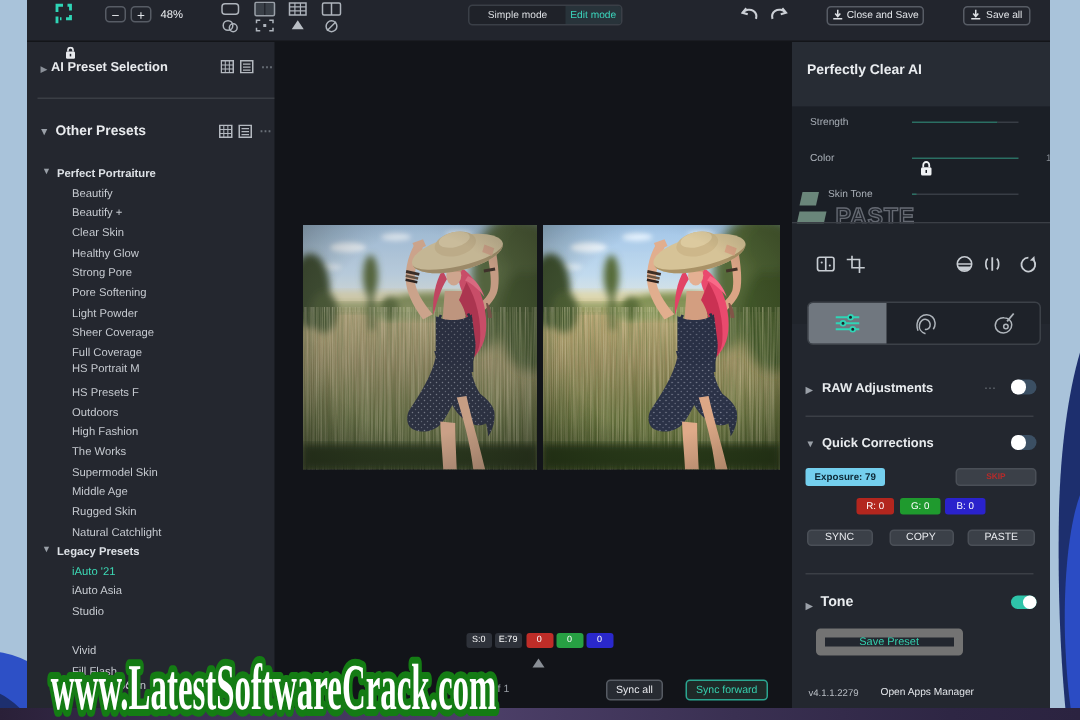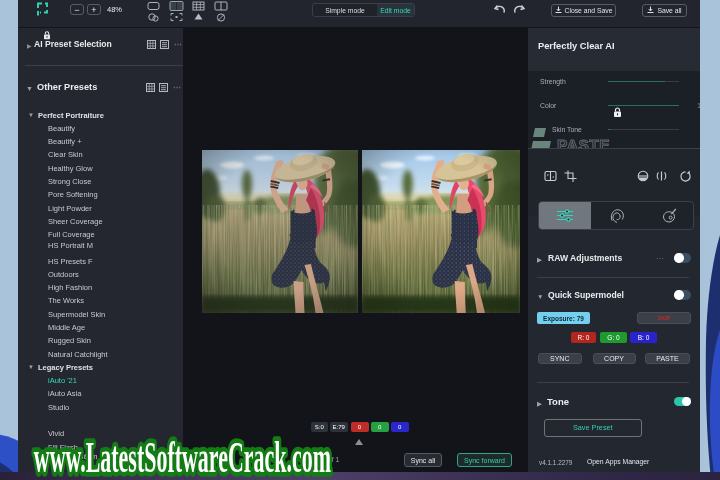--- a/index.html
+++ b/index.html
@@ -135,21 +135,21 @@
       <text x="27" y="7" fill="#6a7078" font-size="8" font-weight="bold">⋯</text>
     </svg>
 
     <div id="tree">
         <div class="abs" style="left:10px;top:84.0px;color:#9aa0a8;font-size:6px;">▼</div>
         <div class="treeitem" style="left:20px;top:82.5px;color:#dde1e6;font-weight:bold;">Perfect Portraiture</div>
         <div class="treeitem" style="left:30px;top:95.8px;color:#c6cad0;">Beautify</div>
         <div class="treeitem" style="left:30px;top:109.1px;color:#c6cad0;">Beautify +</div>
         <div class="treeitem" style="left:30px;top:122.3px;color:#c6cad0;">Clear Skin</div>
         <div class="treeitem" style="left:30px;top:135.6px;color:#c6cad0;">Healthy Glow</div>
-        <div class="treeitem" style="left:30px;top:148.9px;color:#c6cad0;">Strong Close</div>
+        <div class="treeitem" style="left:30px;top:148.9px;color:#c6cad0;">Strong Pore</div>
         <div class="treeitem" style="left:30px;top:162.2px;color:#c6cad0;">Pore Softening</div>
         <div class="treeitem" style="left:30px;top:175.5px;color:#c6cad0;">Light Powder</div>
         <div class="treeitem" style="left:30px;top:188.7px;color:#c6cad0;">Sheer Coverage</div>
         <div class="treeitem" style="left:30px;top:202.0px;color:#c6cad0;">Full Coverage</div>
         <div class="treeitem" style="left:30px;top:213px;color:#c6cad0;">HS Portrait M</div>
         <div class="treeitem" style="left:30px;top:228.6px;color:#c6cad0;">HS Presets F</div>
         <div class="treeitem" style="left:30px;top:241.9px;color:#c6cad0;">Outdoors</div>
         <div class="treeitem" style="left:30px;top:255.1px;color:#c6cad0;">High Fashion</div>
         <div class="treeitem" style="left:30px;top:268.4px;color:#c6cad0;">The Works</div>
         <div class="treeitem" style="left:30px;top:281.7px;color:#c6cad0;">Supermodel Skin</div>
@@ -400,39 +400,39 @@
     </div>
 
     <div class="abs" style="left:9px;top:228px;color:#9aa0a8;font-size:6.5px;">▶</div>
     <div class="abs" style="left:20px;top:225px;color:#e8ebee;font-size:8.6px;font-weight:bold;">RAW Adjustments</div>
     <div class="abs" style="left:128px;top:226px;color:#6a7078;font-size:8px;">⋯</div>
     <div class="toggle" style="left:146px;top:225px;background:#3b4f63;">
         <div class="knob" style="left:0;"></div>
       </div>
     <div class="sep" style="left:9px;top:249px;width:152px;"></div>
     <div class="abs" style="left:9px;top:265px;color:#9aa0a8;font-size:6.5px;">▼</div>
-    <div class="abs" style="left:20px;top:262px;color:#e8ebee;font-size:8.6px;font-weight:bold;">Quick Supermodel</div>
+    <div class="abs" style="left:20px;top:262px;color:#e8ebee;font-size:8.6px;font-weight:bold;">Quick Corrections</div>
     <div class="toggle" style="left:146px;top:262px;background:#3b4f63;">
         <div class="knob" style="left:0;"></div>
       </div>
     <div class="badge" style="left:9px;top:284px;width:53px;height:12px;background:#74cfee;color:#0d2836;font-weight:bold;">Exposure: 79</div>
     <div class="gbtn" style="left:109px;top:284px;width:54px;height:11.5px;color:#b52b2b;font-weight:bold;font-size:5.5px;">SKIP</div>
     <div class="badge" style="left:43px;top:304px;width:25px;height:11px;background:#b3261e;">R: 0</div>
     <div class="badge" style="left:72px;top:304px;width:27px;height:11px;background:#1f9a2e;">G: 0</div>
     <div class="badge" style="left:102px;top:304px;width:27px;height:11px;background:#2a22cc;">B: 0</div>
     <div class="gbtn" style="left:9.5px;top:325px;width:44.5px;height:10.5px;">SYNC</div>
     <div class="gbtn" style="left:64.5px;top:325px;width:43px;height:10.5px;">COPY</div>
     <div class="gbtn" style="left:117px;top:325px;width:45px;height:10.5px;">PASTE</div>
     <div class="sep" style="left:9px;top:353.5px;width:152px;"></div>
     <div class="abs" style="left:9px;top:372px;color:#9aa0a8;font-size:6.5px;">▶</div>
     <div class="abs" style="left:19px;top:368px;color:#eaedf0;font-size:9.5px;font-weight:bold;">Tone</div>
     <div class="toggle" style="left:146px;top:368.5px;background:#2ec4a9;">
         <div class="knob" style="right:0;"></div>
       </div>
-    <div class="abs" style="left:15.5px;top:390.5px;width:98.5px;height:18.5px;border:1px solid #737373;border-radius:3px;
+    <div class="abs" style="left:15.5px;top:390.5px;width:98.5px;height:18.5px;border:6px solid #737373;border-radius:3px;
       color:#35cfae;font-size:7.3px;display:flex;align-items:center;justify-content:center;">Save Preset</div>
     <div class="abs" style="left:11px;top:430.5px;color:#b9bec4;font-size:6.4px;">v4.1.1.2279</div>
     <div class="abs" style="left:59px;top:430px;color:#e2e5e9;font-size:6.8px;">Open Apps Manager</div>
   </div>
 </div>
 
 <div class="abs" style="left:0;top:472px;width:720px;height:8px;
   background:linear-gradient(90deg,#2a2038 0%,#3f3358 22%,#4c3f68 45%,#3a3052 68%,#2e2644 88%,#2b2340 100%);"></div>
 
 <svg class="abs" style="left:26px;top:430px" width="320" height="50" viewBox="0 0 320 50">

